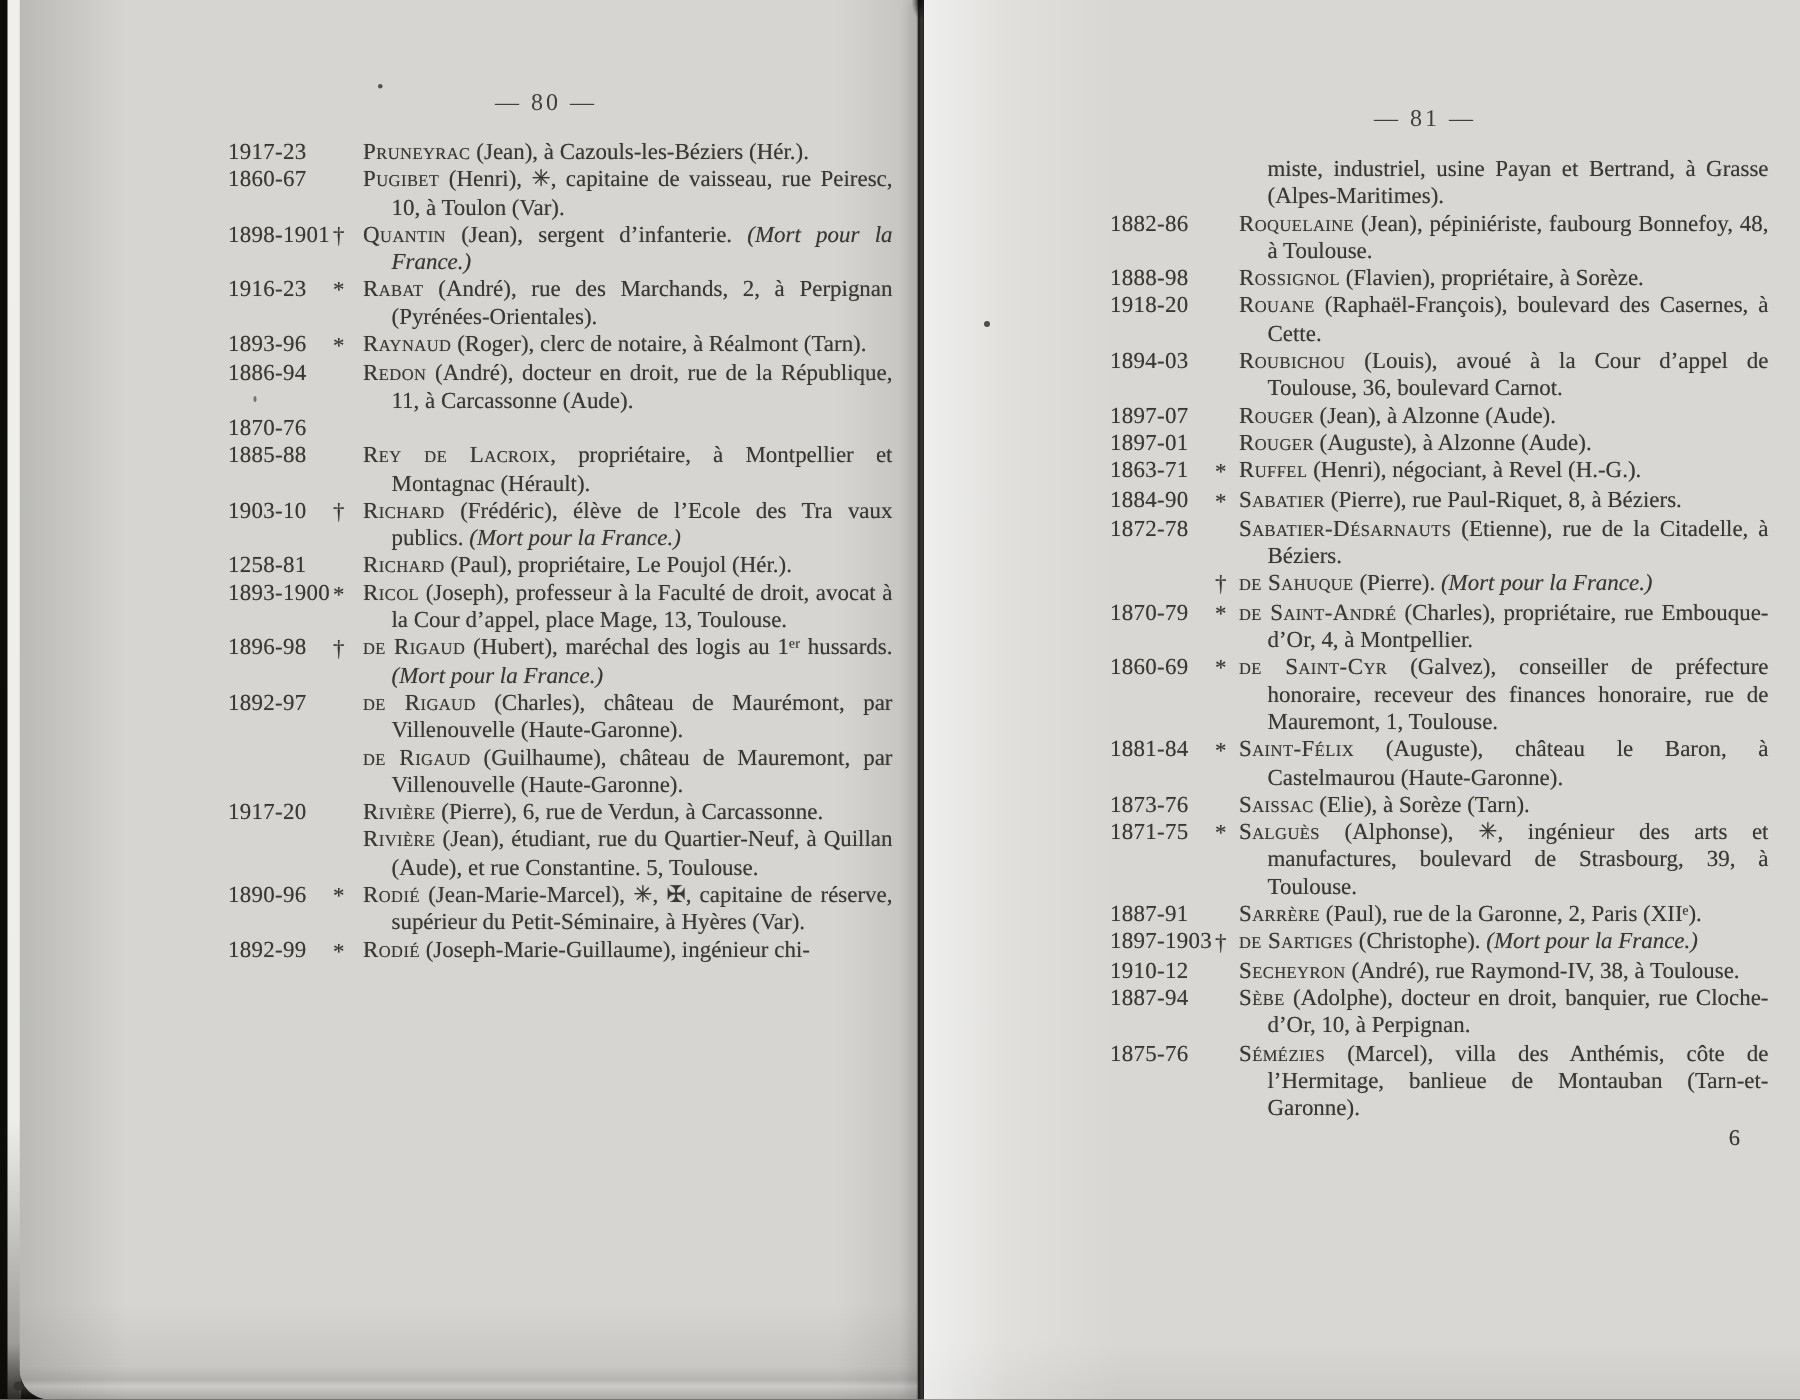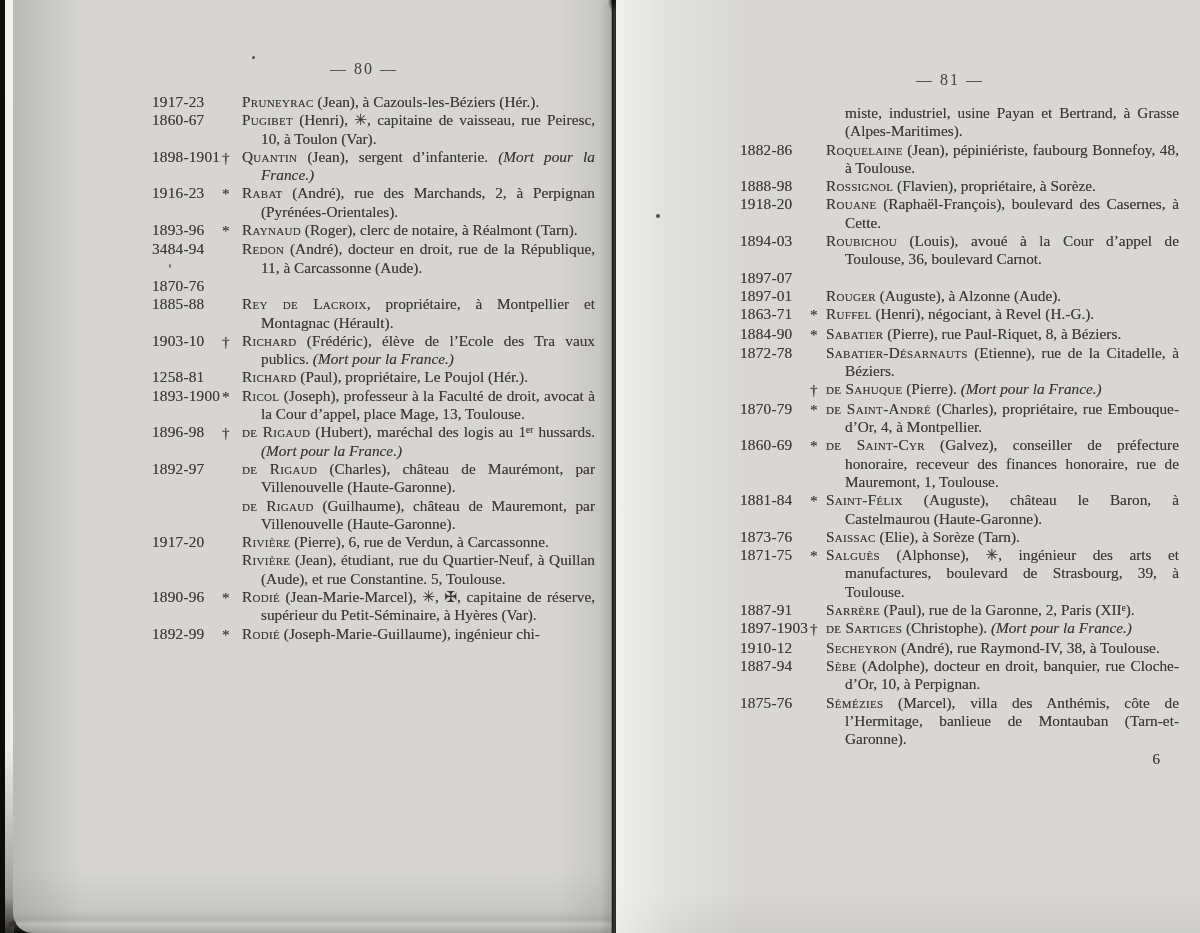--- a/index.html
+++ b/index.html
@@ -145,21 +145,21 @@
     <span class="body"><span class="name">Rabat</span><span class="rest"> (André), rue des Marchands, 2, à Perpignan (Pyrénées-Orientales).</span><span class="mort"></span></span>
   </div>
 
   <div class="entry">
     <span class="date">1893-96</span>
     <span class="marker">*</span>
     <span class="body"><span class="name">Raynaud</span><span class="rest"> (Roger), clerc de notaire, à Réalmont (Tarn).</span><span class="mort"></span></span>
   </div>
 
   <div class="entry">
-    <span class="date">3484-94</span>
+    <span class="date">1886-94</span>
     <span class="marker"></span>
     <span class="body"><span class="name">Redon</span><span class="rest"> (André), docteur en droit, rue de la République, 11, à Carcassonne (Aude).</span><span class="mort"></span></span>
   </div>
 
   <div class="entry">
     <span class="date">1870-76</span>
     <span class="marker"></span>
   </div>
 
   <div class="entry">
@@ -264,20 +264,21 @@
 
   <div class="entry">
     <span class="date">1894-03</span>
     <span class="marker"></span>
     <span class="body"><span class="name">Roubichou</span><span class="rest"> (Louis), avoué à la Cour d’appel de Toulouse, 36, boulevard Carnot.</span><span class="mort"></span></span>
   </div>
 
   <div class="entry">
     <span class="date">1897-07</span>
     <span class="marker"></span>
+    <span class="body"><span class="name">Rouger</span><span class="rest"> (Jean), à Alzonne (Aude).</span><span class="mort"></span></span>
   </div>
 
   <div class="entry">
     <span class="date">1897-01</span>
     <span class="marker"></span>
     <span class="body"><span class="name">Rouger</span><span class="rest"> (Auguste), à Alzonne (Aude).</span><span class="mort"></span></span>
   </div>
 
   <div class="entry">
     <span class="date">1863-71</span>

